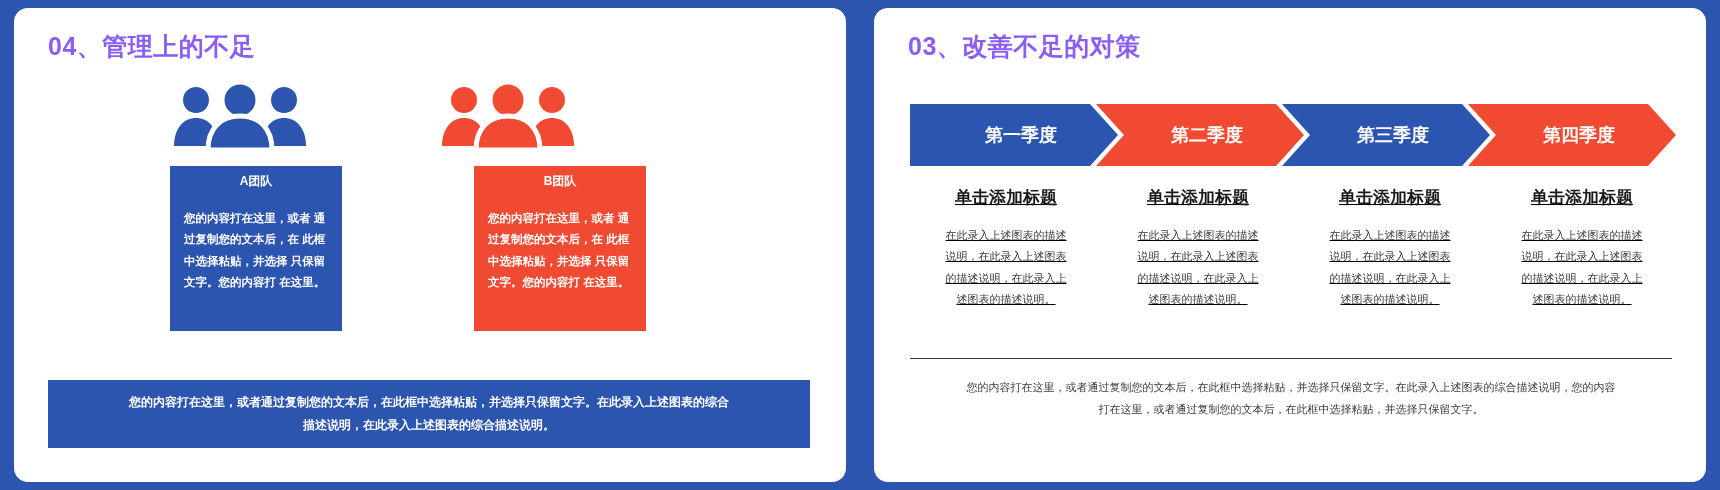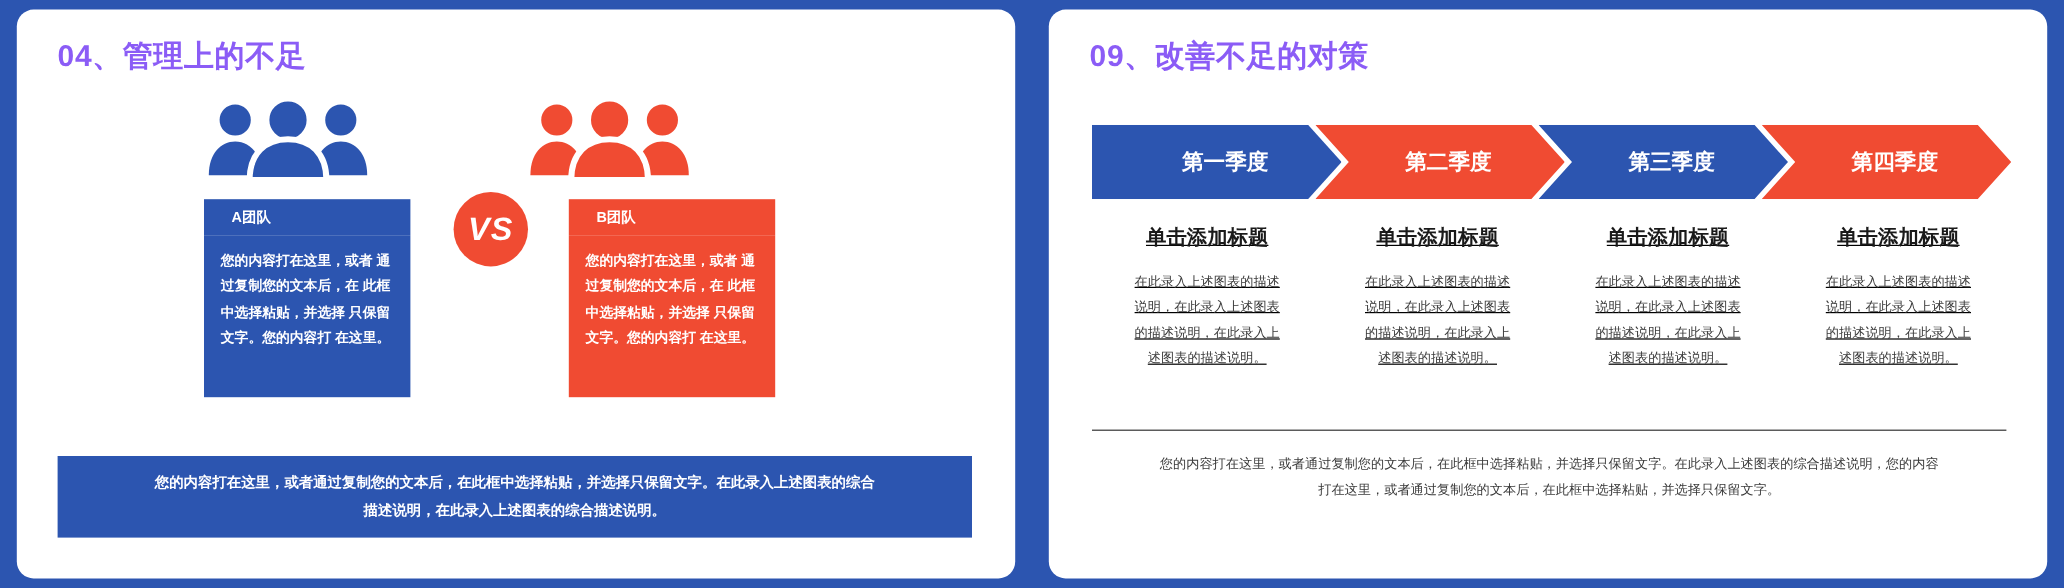--- a/index.html
+++ b/index.html
@@ -67,25 +67,24 @@
   .team-box {
     position: absolute;
     width: 172px;
   }
   .team-left { left: 156px; top: 158px; }
   .team-right { left: 440px; top: 158px; margin-left: 20px; }
 
   .team-header {
     height: 30px;
     line-height: 30px;
-    text-align: left;
+    text-align: center;
     color: #ffffff;
     font-size: 12px;
     font-weight: bold;
-    padding-left: 23px;
   }
   .team-header.blue { background: #2c55b0; }
   .team-header.red  { background: #f04b32; }
 
   .team-body {
     padding: 12px 14px 32px 14px;
     font-size: 11.5px;
     line-height: 1.85;
     color: #ffffff;
     font-weight: bold;
@@ -253,21 +252,20 @@
         <div class="team-header blue">A团队</div>
         <div class="team-body blue">
           <span>您的内容打在这里，或者</span>
           <span>通过复制您的文本后，在</span>
           <span>此框中选择粘贴，并选择</span>
           <span>只保留文字。您的内容打</span>
           <span>在这里。</span>
         </div>
       </div>
 
-      <div class="vs-badge">VS</div>
 
       <div class="team-box team-right">
         <div class="team-header red">B团队</div>
         <div class="team-body red">
           <span>您的内容打在这里，或者</span>
           <span>通过复制您的文本后，在</span>
           <span>此框中选择粘贴，并选择</span>
           <span>只保留文字。您的内容打</span>
           <span>在这里。</span>
         </div>
@@ -279,21 +277,21 @@
           <span>描述说明，在此录入上述图表的综合描述说明。</span>
         </div>
       </div>
 
     </div>
   </div>
 
   <div class="slide slide-right">
     <div class="slide-inner">
 
-      <div class="slide-title">09、改善不足的对策</div>
+      <div class="slide-title">03、改善不足的对策</div>
 
       <div class="chevron-row">
         <div class="chev first blue" style="left:0px;">
           <span class="chev-label">第一季度</span>
         </div>
         <div class="chev red" style="left:186px;">
           <span class="chev-label">第二季度</span>
         </div>
         <div class="chev red" style="left:558px;">
           <span class="chev-label">第四季度</span>

